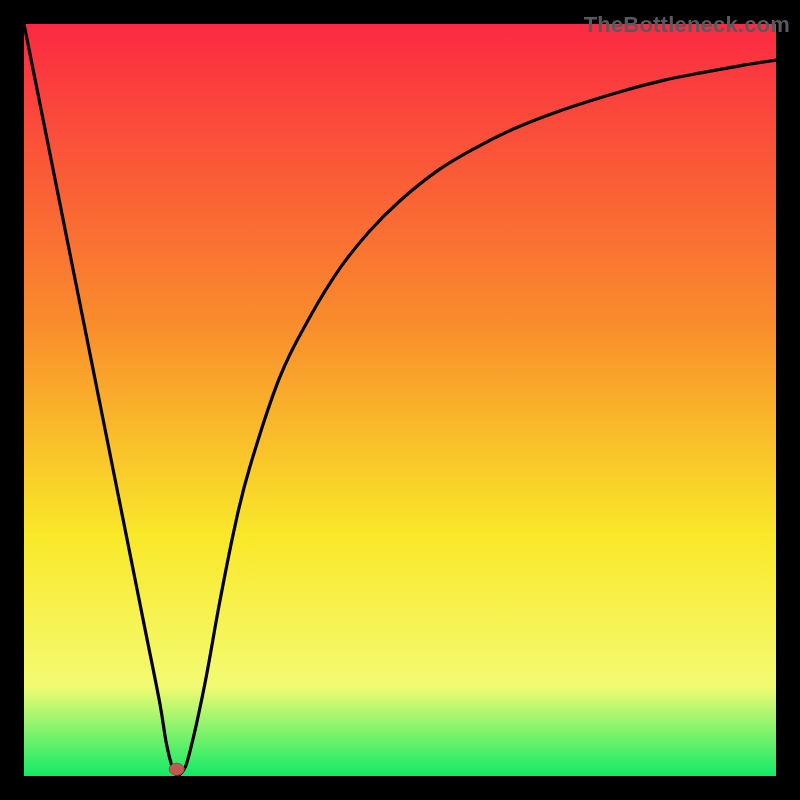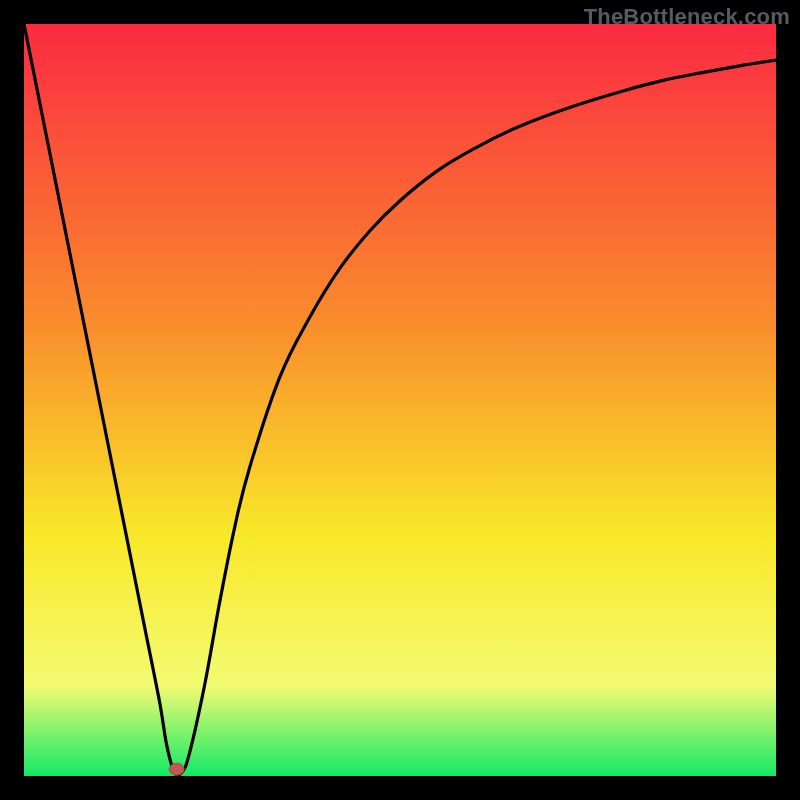--- a/index.html
+++ b/index.html
@@ -21,21 +21,21 @@
   }
   .plot {
     position: absolute;
     left: 0;
     top: 0;
     width: 752px;
     height: 752px;
   }
   .watermark {
     position: absolute;
-    top: 4px;
+    top: 12px;
     right: 10px;
     color: #555b60;
     font-size: 22px;
     font-weight: 600;
     letter-spacing: 0.2px;
     user-select: none;
   }
 </style>
 </head>
 <body>

